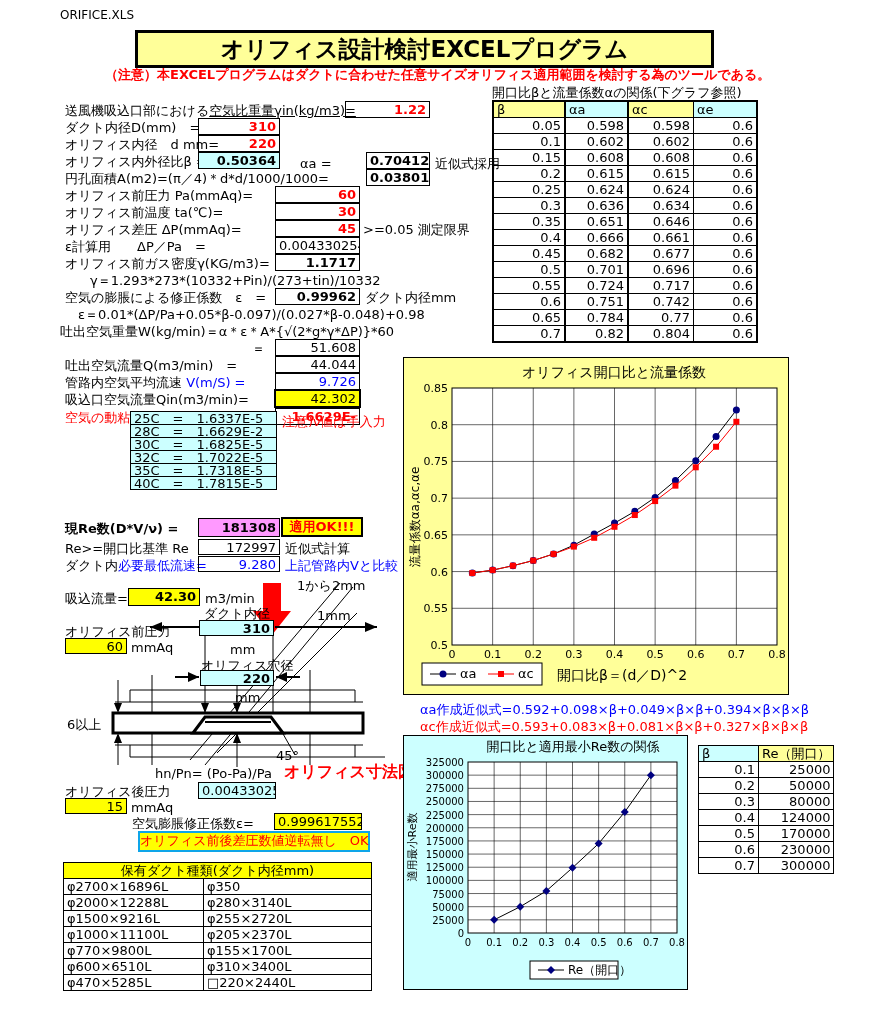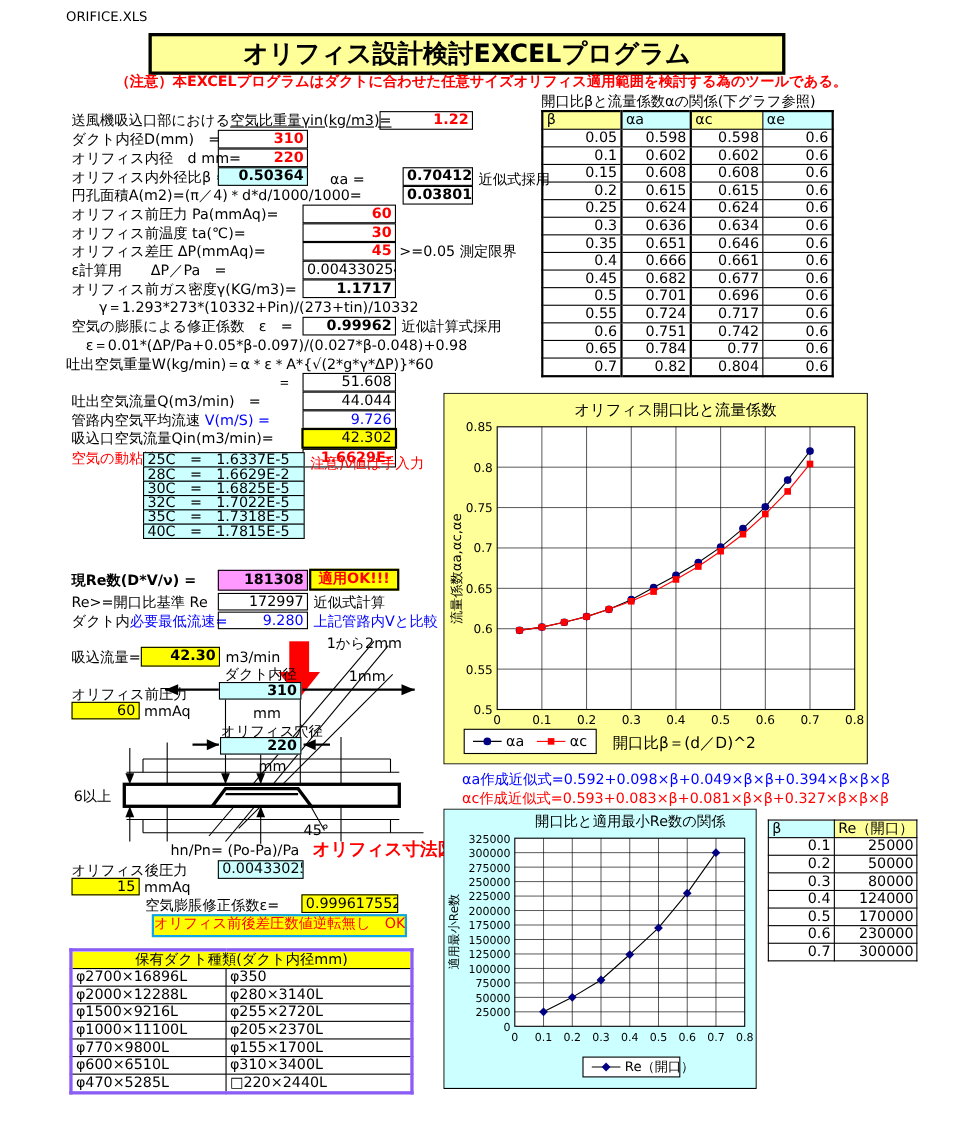--- a/index.html
+++ b/index.html
@@ -15,21 +15,21 @@
   .magbg{background:#FF99FF}
   .thick{border-width:2px}
   table{border-collapse:collapse;table-layout:fixed;}
   td,th{border:1px solid #000;font-size:13px;padding:0 3px;line-height:15px;overflow:hidden;white-space:nowrap;font-weight:normal;}
   .num{text-align:right}
   #coeff-table{position:absolute;left:492px;top:100px;border:2px solid #000;}
   #coeff-table th{ text-align:left;}
   #coeff-table td.c0,#coeff-table th.c0{border-right:2px solid #000;}
   #coeff-table td.c1,#coeff-table th.c1{border-right:2px solid #000;}
   #re-table{position:absolute;left:698px;top:745px;border:1px solid #000;}
-  #duct-table{position:absolute;left:63px;top:862px;border:3px solid #8b5cf6;}
+  #duct-table{position:absolute;left:63px;top:862px;border:1px solid #8b5cf6;}
   #visc-table{position:absolute;left:130px;top:412px;}
   #visc-table div{border:1px solid #000;background:#CCFFFF;width:147px;height:14px;line-height:13px;padding-left:3px;box-sizing:border-box;margin-top:-1px;}
   svg text{font-family:"DejaVu Sans","Liberation Sans",sans-serif;}
 </style>
 </head>
 <body>
 
 <span class="abs" style="left:60px;top:8px;font-size:12px">ORIFICE.XLS</span>
 <div class="abs palebg" style="left:135px;top:30px;width:573px;height:32px;border:3px solid #000;text-align:center;line-height:32px;font-size:23px;font-weight:bold">オリフィス設計検討EXCELプログラム</div>
 <span class="abs red bold" style="left:105px;top:67px">（注意）本EXCELプログラムはダクトに合わせた任意サイズオリフィス適用範囲を検討する為のツールである。</span>
@@ -66,21 +66,21 @@
 <span class="abs" style="left:65px;top:239px">ε計算用　　ΔP／Pa　=</span>
 <div class="box" style="left:275px;top:237px;width:85px;height:17px">0.004330254</div>
 
 <span class="abs" style="left:65px;top:256px">オリフィス前ガス密度γ(KG/m3)=</span>
 <div class="box bold" style="left:275px;top:254px;width:85px;height:17px">1.1717</div>
 
 <span class="abs" style="left:90px;top:273px">γ＝1.293*273*(10332+Pin)/(273+tin)/10332</span>
 
 <span class="abs" style="left:65px;top:290px">空気の膨脹による修正係数　ε　=</span>
 <div class="box bold" style="left:275px;top:288px;width:85px;height:17px">0.99962</div>
-<span class="abs" style="left:365px;top:290px">近似計算式採用</span>
+<span class="abs" style="left:365px;top:290px">ダクト内径mm</span>
 
 <span class="abs" style="left:78px;top:307px">ε＝0.01*(ΔP/Pa+0.05*β-0.097)/(0.027*β-0.048)+0.98</span>
 <span class="abs" style="left:60px;top:324px">吐出空気重量W(kg/min)＝α＊ε＊A*{√(2*g*γ*ΔP)}*60</span>
 
 <span class="abs" style="left:252px;top:341px">＝</span>
 <div class="box" style="left:275px;top:339px;width:85px;height:17px">51.608</div>
 
 <span class="abs" style="left:65px;top:358px">吐出空気流量Q(m3/min)　=</span>
 <div class="box" style="left:275px;top:356px;width:85px;height:17px">44.044</div>
 

